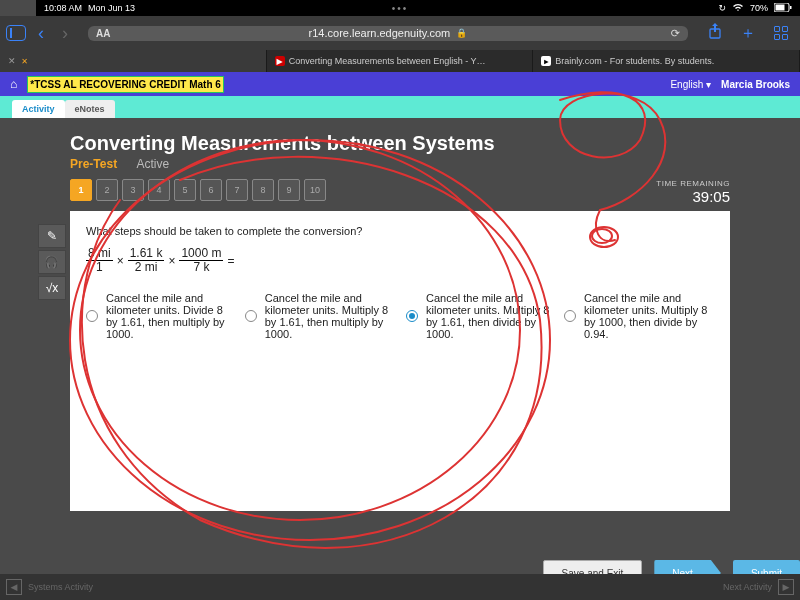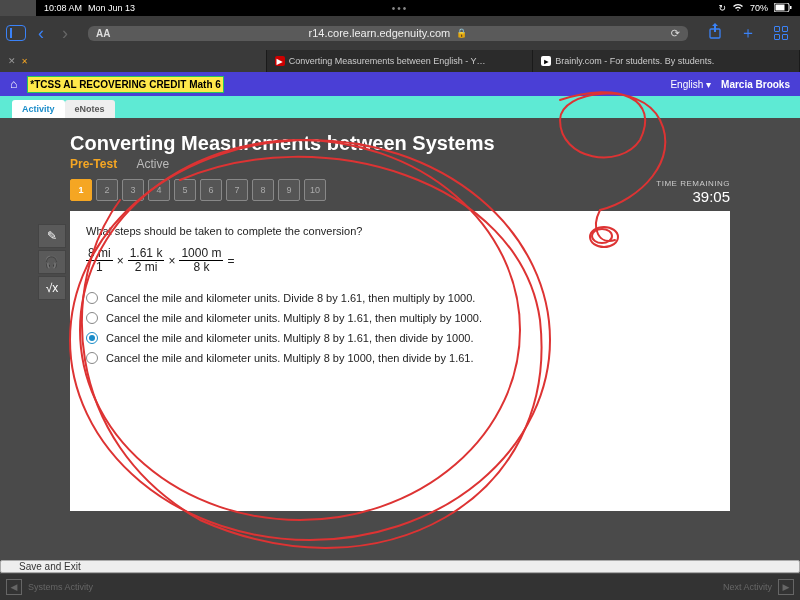--- a/index.html
+++ b/index.html
@@ -65,34 +65,34 @@
   .side-tb{position:absolute;left:38px;top:224px;width:28px;display:flex;flex-direction:column;gap:2px;}
   .side-tb .tbi{height:24px;background:#5a5a5a;display:flex;align-items:center;justify-content:center;color:#fff;font-size:12px;border:1px solid #444;}
 
   
   .card{background:#fff;margin-top:6px;padding:14px 16px;font-size:11px;color:#222;min-height:300px;position:relative;}
   .qtext{margin-bottom:10px;}
   .frac-row{display:flex;align-items:center;gap:4px;font-size:12px;margin-bottom:18px;}
   .frac{display:inline-flex;flex-direction:column;align-items:center;line-height:1.1;}
   .frac .n{border-bottom:1px solid #000;padding:0 2px;}
   .frac .d{padding:0 2px;}
-  .opts{display:flex;flex-direction:column;gap:8px;}
+  .opts{display:flex;flex-direction:row;gap:8px;}
   .opt{display:flex;align-items:center;gap:8px;}
   .radio{width:12px;height:12px;border:1.5px solid #888;border-radius:50%;flex-shrink:0;position:relative;}
   .radio.sel{border-color:#1a8cc9;}
   .radio.sel::after{content:"";position:absolute;inset:2px;background:#1a8cc9;border-radius:50%;}
 
   
   .botnav{position:absolute;left:0;right:0;bottom:0;height:26px;background:#333;display:flex;align-items:center;padding:0 6px;color:#666;font-size:9px;}
   .botnav .bn-l,.botnav .bn-r{display:flex;align-items:center;gap:6px;}
   .botnav .sp{flex:1;}
   .sq{width:16px;height:16px;border:1px solid #666;display:flex;align-items:center;justify-content:center;}
 
   
-  .actions{position:absolute;left:0;right:0;bottom:26px;height:14px;display:flex;justify-content:space-between;gap:12px;overflow:hidden;flex-direction:column;}
+  .actions{position:absolute;left:0;right:0;bottom:26px;height:14px;display:flex;justify-content:flex-end;gap:12px;overflow:hidden;}
   .abtn{height:26px;padding:0 18px;font-size:10px;border-radius:2px;display:flex;align-items:center;position:relative;top:0;}
   .abtn.gray{background:#eee;border:1px solid #aaa;color:#333;}
   .abtn.blue{background:#5bb8e6;color:#fff;}
   .abtn.blue.arrow{clip-path:polygon(0 0,85% 0,100% 50%,85% 100%,0 100%);padding-right:28px;}
 
   
   .anno{position:absolute;inset:0;pointer-events:none;}
   .anno svg{width:100%;height:100%;}
 </style>
 </head>
@@ -211,40 +211,40 @@
           <span class="d">1</span>
         </span>
       <span>×</span>
       <span class="frac">
           <span class="n">1.61 k</span>
           <span class="d">2 mi</span>
         </span>
       <span>×</span>
       <span class="frac">
           <span class="n">1000 m</span>
-          <span class="d">8 k</span>
+          <span class="d">7 k</span>
         </span>
       <span>=</span>
     </div>
     <div class="opts">
       <div class="opt">
           <span class="radio"></span>
           <span>Cancel the mile and kilometer units. Divide 8 by 1.61, then multiply by 1000.</span>
         </div>
       <div class="opt">
           <span class="radio"></span>
           <span>Cancel the mile and kilometer units. Multiply 8 by 1.61, then multiply by 1000.</span>
         </div>
       <div class="opt">
           <span class="radio sel"></span>
           <span>Cancel the mile and kilometer units. Multiply 8 by 1.61, then divide by 1000.</span>
         </div>
       <div class="opt">
           <span class="radio"></span>
-          <span>Cancel the mile and kilometer units. Multiply 8 by 1000, then divide by 1.61.</span>
+          <span>Cancel the mile and kilometer units. Multiply 8 by 1000, then divide by 0.94.</span>
         </div>
     </div>
   </div>
 </div>
 
 <div class="side-tb">
   <div class="tbi">✎</div>
   <div class="tbi">🎧</div>
   <div class="tbi">√x</div>
 </div>

